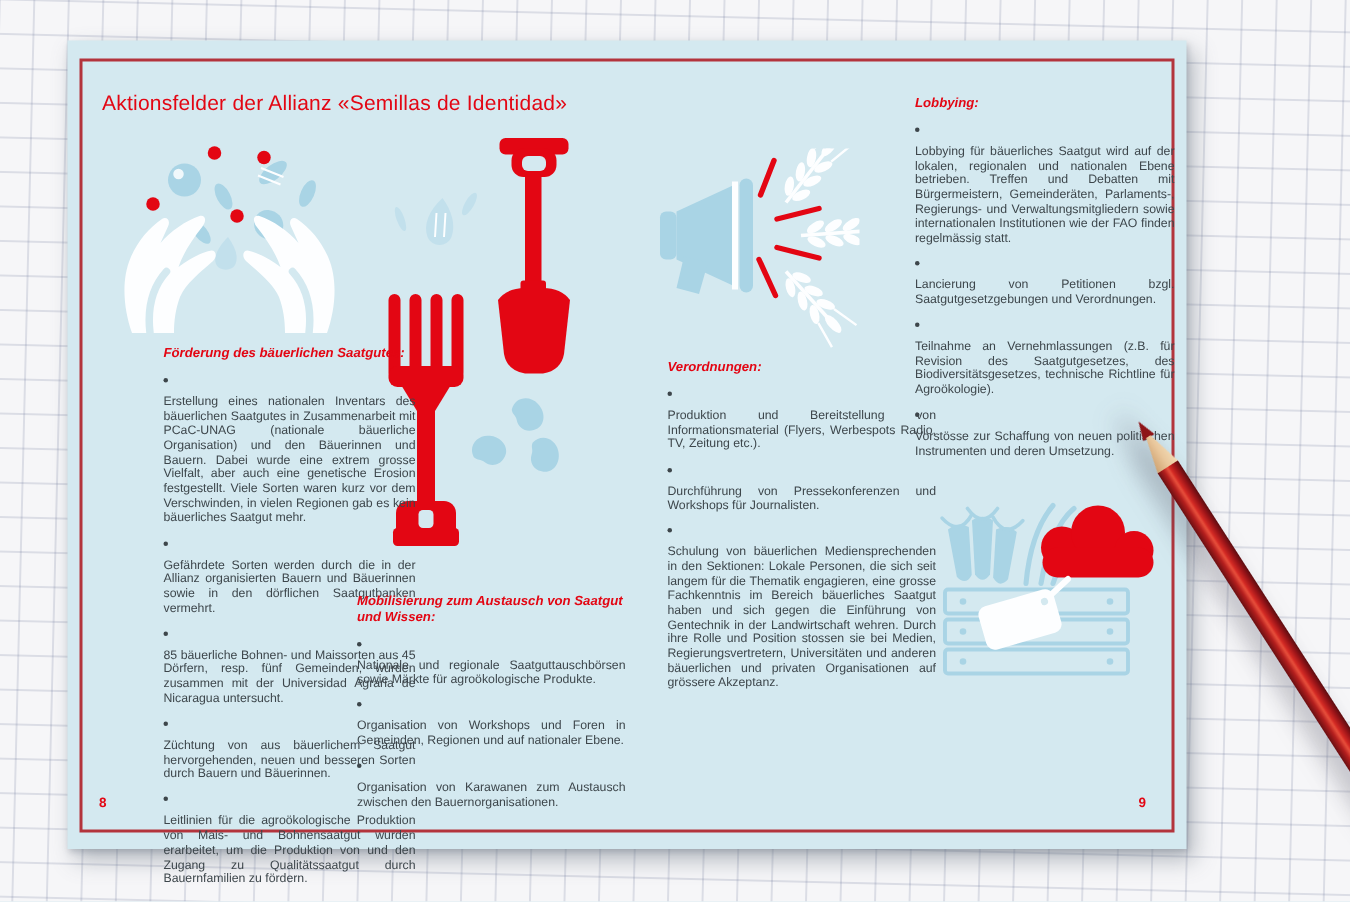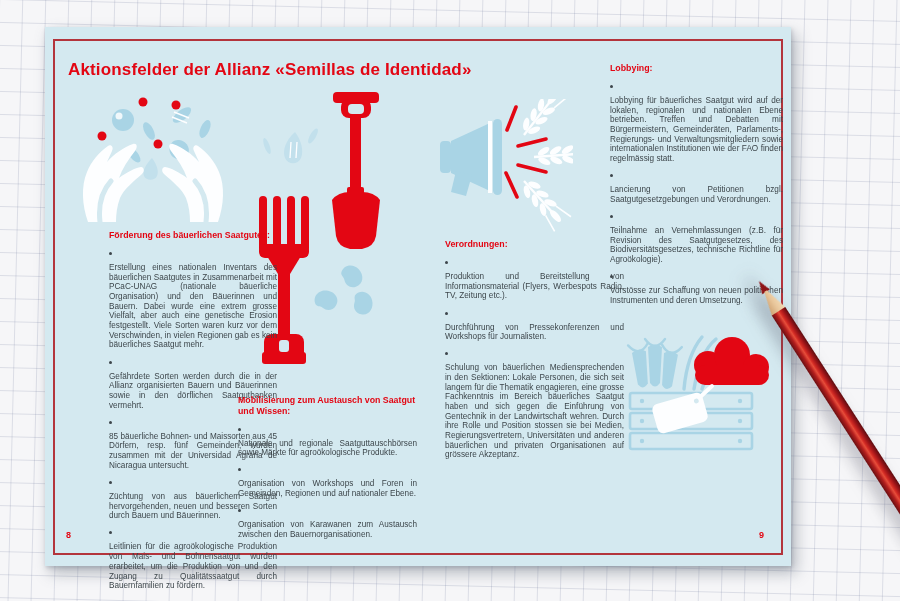--- a/index.html
+++ b/index.html
@@ -16,25 +16,25 @@
     transform:rotate(1.4deg);
     background-image:
       linear-gradient(to right,var(--grid-line) 1px,transparent 1px),
       linear-gradient(to bottom,var(--grid-line) 1px,transparent 1px);
     background-size:23px 23px;}
   .card{position:absolute;left:45px;top:27px;width:746px;height:539px;
     background:var(--card-bg);
     box-shadow:5px 7px 14px rgba(100,110,125,.45),1px 2px 4px rgba(100,110,125,.30);}
   .card-border{position:absolute;left:8px;right:8px;top:12px;bottom:11px;
     border:2px solid var(--border-red);pointer-events:none;}
-  .title{position:absolute;left:23px;top:33px;font-size:17px;font-weight:700;
+  .title{position:absolute;left:23px;top:33px;font-size:14px;font-weight:400;
     color:var(--accent-red);letter-spacing:.15px;white-space:nowrap;}
   .col{position:absolute;font-size:8.2px;line-height:1.18;color:var(--body-text);}
   .col h3{font-size:8.8px;line-height:1.2;font-weight:700;color:var(--accent-red);
-    margin-bottom:8px;}
+    margin-bottom:8px;font-style:italic;}
   .col ul{list-style:none;}
   .col li{display:flex;gap:8px;margin-bottom:7px;flex-direction:column;}
   .col li .dot{flex:0 0 3px;width:3px;height:3px;border-radius:50%;
     background:var(--body-text);margin-top:3.5px;}
   .col li .btxt{flex:1;text-align:justify;}
   .col-1{left:23px;top:203px;width:168px;margin-left:41px;}
   .col-2{left:193px;top:368px;width:179px;}
   .col-3{left:400px;top:212px;width:179px;}
   .col-4{left:565px;top:36px;width:173px;}
   .pagenum{position:absolute;font-size:9px;font-weight:700;color:var(--accent-red);}

